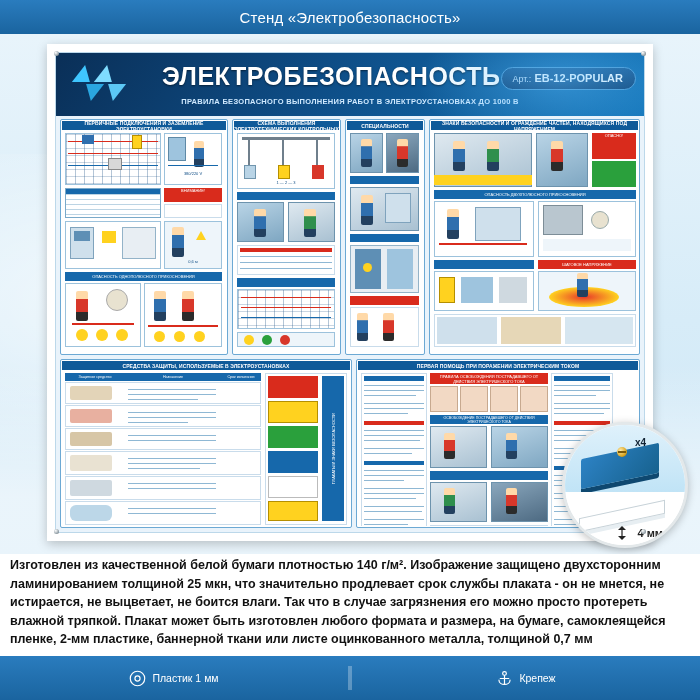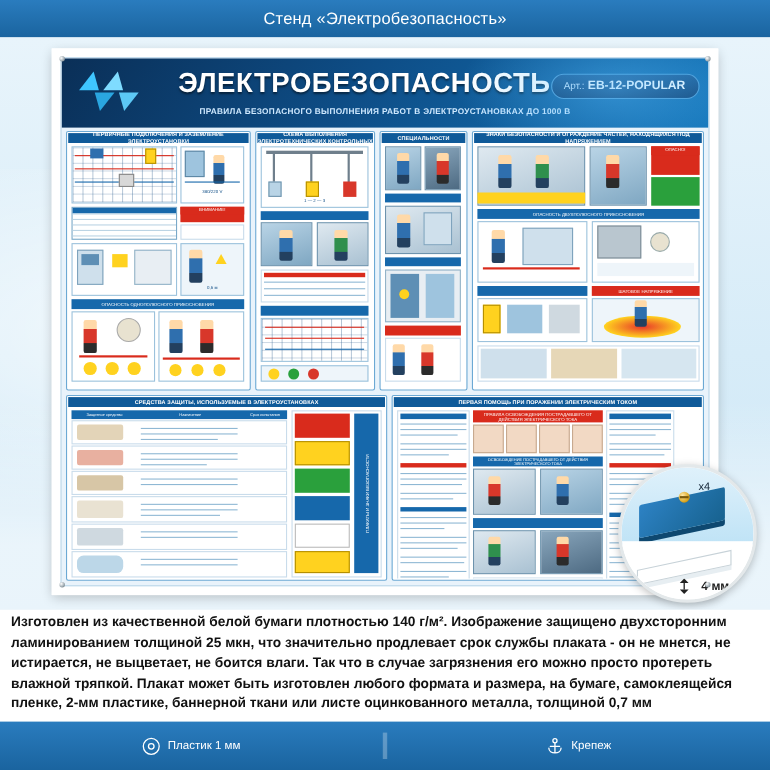--- a/index.html
+++ b/index.html
@@ -240,21 +240,21 @@
     box-shadow: 0 5px 0 #0e4870;
   }
   .mag-screw {
     position:absolute; left:52px; top:22px; width:10px; height:10px;
     border-radius:50%;
     background: radial-gradient(circle at 35% 35%, #ffe9a8, #d9a31b 65%, #8a6510);
   }
   .mag-screw:after{
     content:""; position:absolute; left:1px; top:4px; width:8px; height:1.5px; background:#7a5a0c;
   }
-  .mag-x4 { position:absolute; left:70px; top:12px; font-size:10px; color:#123; font-weight:normal; }
+  .mag-x4 { position:absolute; left:70px; top:12px; font-size:10px; color:#123; font-weight:bold; }
   .mag-bottom {
     position:absolute; left:0; bottom:0; width:100%; height:44%;
     background:#ffffff;
   }
   .mag-white {
     position:absolute; left:14px; bottom:22px; width:84px; height:12px;
     background:#ffffff; border:1px solid #c7d2d8; transform: skewY(-12deg);
     box-shadow: 0 4px 0 #e7eef2;
   }
   .mag-dim {

